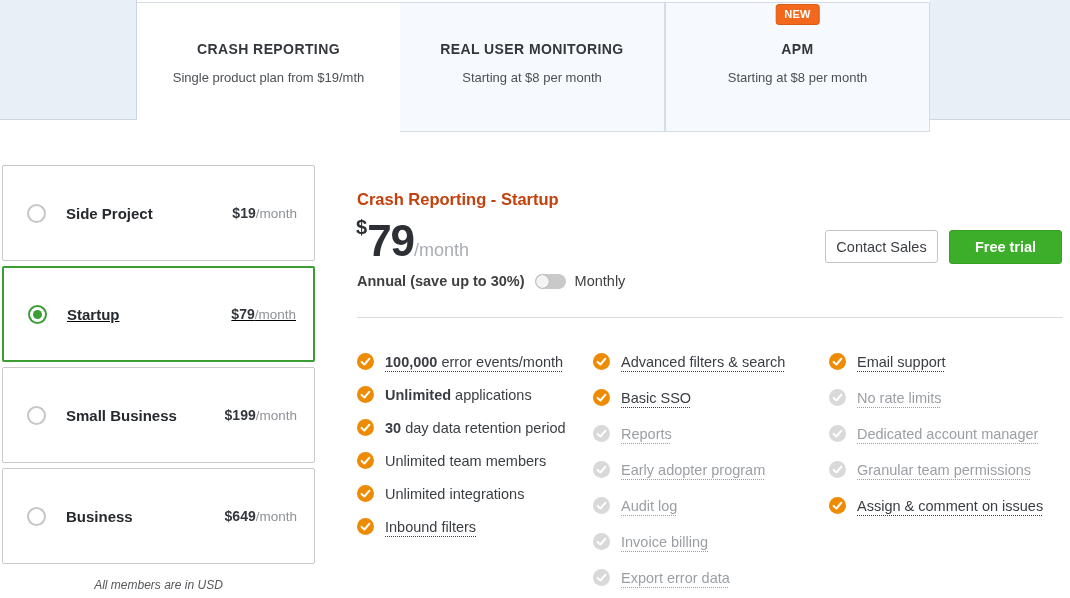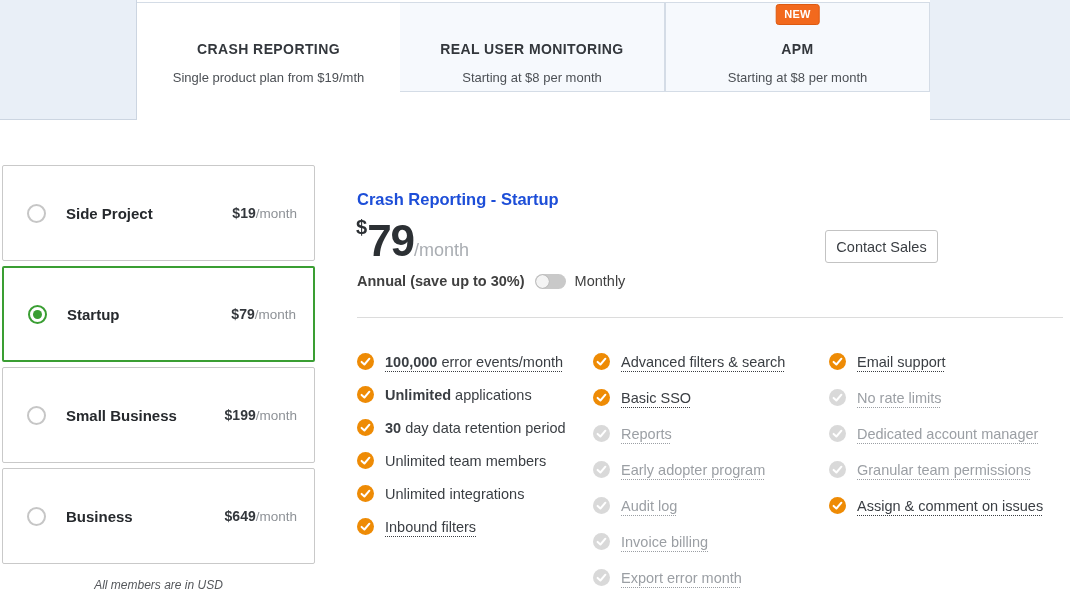--- a/index.html
+++ b/index.html
@@ -5,49 +5,49 @@
   * { box-sizing: border-box; margin: 0; padding: 0; }
   html,body { background:#fff; }
   body { font-family: "Liberation Sans", sans-serif; }
   .page { position: relative; width: 1070px; height: 598px; background:#fff; overflow: hidden; }
 
   
   .tabbar { position: absolute; left:0; top:0; width:1070px; height:121px; }
   .corner { position:absolute; top:0; height:120px; background:#e9eff7; border-bottom:1px solid #ccd5e1; }
   .corner-left  { left:0; width:137px; border-right:1px solid #ccd5e1; }
   .corner-right { left:930px; width:140px; }
-  .tab { position:absolute; top:2px; height:90px; text-align:center; cursor:pointer; }
+  .tab { position:absolute; top:2px; height:130px; text-align:center; cursor:pointer; }
   .tab .tab-title { margin-top:38px; font-size:14px; font-weight:bold; letter-spacing:.4px; color:#33373c; }
   .tab .tab-sub { margin-top:13px; font-size:13px; color:#4c5055; }
   .tab-0 { left:137px; width:263px; background:#fff; border-top:1px solid #d4dce6; z-index:3; }
   .tab-1 { left:400px; width:265px; background:#f6f9fd; border:1px solid #d4dce6; border-left:none; }
   .tab-2 { left:665px; width:265px; background:#f6f9fd; border:1px solid #d4dce6; border-left:1px solid #d4dce6; }
   .tab .badge { position:absolute; top:1px; left:50%; transform:translateX(-50%);
     background:#f2691d; border:1px solid #dd5a11; color:#fff; font-size:11px; font-weight:bold;
     padding:3px 8px 4px; border-radius:3px; letter-spacing:.3px; }
 
   
   .sidebar { position:absolute; left:2px; top:165px; width:313px; }
   .plan-card { position:relative; height:96px; background:#fff; border:1px solid #c9c9c9; border-radius:2px;
     margin-bottom:5px; display:flex; align-items:center; cursor:pointer; }
-  .plan-card.selected { border:2px solid #3a9e33; }
+  .plan-card.selected { border:2px solid #3a9e33;text-decoration:underline; }
   .radio { width:19px; height:19px; border:2px solid #c6c6c6; border-radius:50%; margin-left:24px;
     background:#fff; position:relative; flex:0 0 auto; }
   .plan-card.selected .radio { border-color:#3a9e33; }
   .plan-card.selected .radio::after { content:""; position:absolute; left:3px; top:3px; width:9px; height:9px;
     border-radius:50%; background:#3a9e33; }
   .plan-name { margin-left:20px; font-size:15px; font-weight:bold; color:#26292d; }
   .plan-price { margin-left:auto; margin-right:17px; font-size:14px; }
   .plan-price .amt { font-weight:bold; color:#33373c; }
   .plan-price .per { color:#8e9297; font-size:13.5px; }
   .footnote { position:absolute; left:2px; top:578px; width:313px; text-align:center;
     font-size:12px; font-style:italic; color:#55585c; }
 
   
-  .detail-title { position:absolute; left:357px; top:190px; font-size:16.5px; font-weight:bold; color:#1d4ed8; }
+  .detail-title { position:absolute; left:357px; top:190px; font-size:16.5px; font-weight:bold; color:#c2410c; }
   .price { position:absolute; left:356px; top:216px; }
   .price .cur { font-size:20px; font-weight:bold; color:#2c3034; vertical-align:22px; }
   .price .amount { font-size:44px; font-weight:bold; color:#2c3034; letter-spacing:-1px; }
   .price .per { font-size:18px; color:#a9adb2; }
   .billing-row { position:absolute; left:357px; top:273px; display:flex; align-items:center; }
   .annual-label { font-size:14.5px; font-weight:bold; color:#404040; }
   .toggle { width:31px; height:15px; background:#c9c9c9; border-radius:8px; margin:0 9px 0 10px;
     position:relative; cursor:pointer; display:inline-block; }
   .toggle .knob { position:absolute; left:1px; top:1px; width:13px; height:13px; border-radius:50%;
     background:#f4f4f4; box-shadow:0 0 1px rgba(0,0,0,.4); }
@@ -134,20 +134,21 @@
 
   <div class="billing-row">
     <span class="annual-label">Annual (save up to 30%)</span>
     <span class="toggle">
         <span class="knob"></span>
       </span>
     <span class="monthly-label">Monthly</span>
   </div>
 
   <button class="btn btn-contact">Contact Sales</button>
+  <button class="btn btn-trial">Free trial</button>
 
   <div class="divider"></div>
 
   <div class="features" id="features">
       <ul class="col-0">
         <li>
           <svg class="check" viewBox="0 0 17 17">
             <circle cx="8.5" cy="8.5" r="8.5" fill="#ee8b05"></circle>
             <path d="M4.6 8.9 L7.4 11.5 L12.4 5.7" stroke="#fff" stroke-width="2" fill="none" stroke-linecap="round" stroke-linejoin="round"></path>
           </svg>
@@ -230,21 +231,21 @@
             <circle cx="8.5" cy="8.5" r="8.5" fill="#d9d9d9"></circle>
             <path d="M4.6 8.9 L7.4 11.5 L12.4 5.7" stroke="#fff" stroke-width="2" fill="none" stroke-linecap="round" stroke-linejoin="round"></path>
           </svg>
           <span class="ft exc u">Invoice billing</span>
         </li>
         <li>
           <svg class="check" viewBox="0 0 17 17">
             <circle cx="8.5" cy="8.5" r="8.5" fill="#d9d9d9"></circle>
             <path d="M4.6 8.9 L7.4 11.5 L12.4 5.7" stroke="#fff" stroke-width="2" fill="none" stroke-linecap="round" stroke-linejoin="round"></path>
           </svg>
-          <span class="ft exc u">Export error month</span>
+          <span class="ft exc u">Export error data</span>
         </li>
       </ul>
       <ul class="col-2">
         <li>
           <svg class="check" viewBox="0 0 17 17">
             <circle cx="8.5" cy="8.5" r="8.5" fill="#ee8b05"></circle>
             <path d="M4.6 8.9 L7.4 11.5 L12.4 5.7" stroke="#fff" stroke-width="2" fill="none" stroke-linecap="round" stroke-linejoin="round"></path>
           </svg>
           <span class="ft inc u">Email support</span>
         </li>

